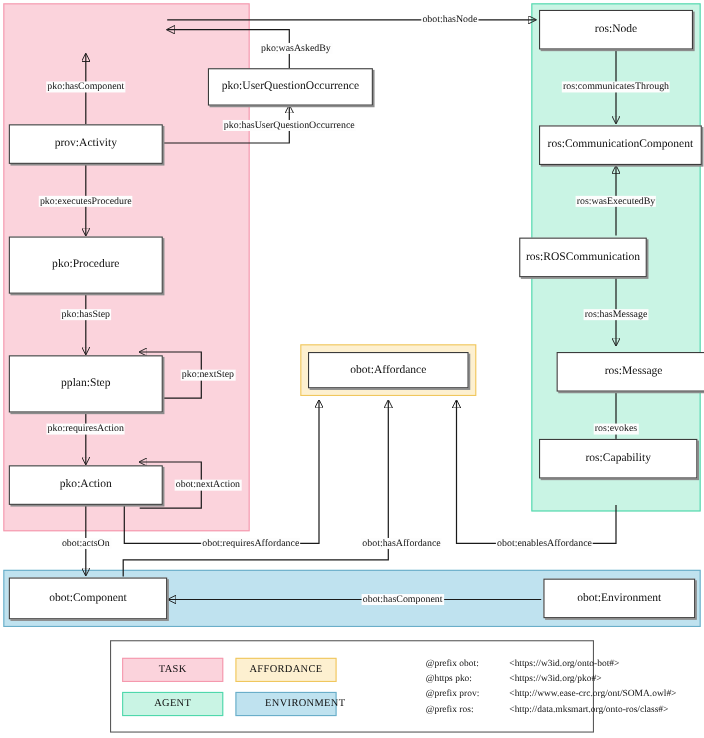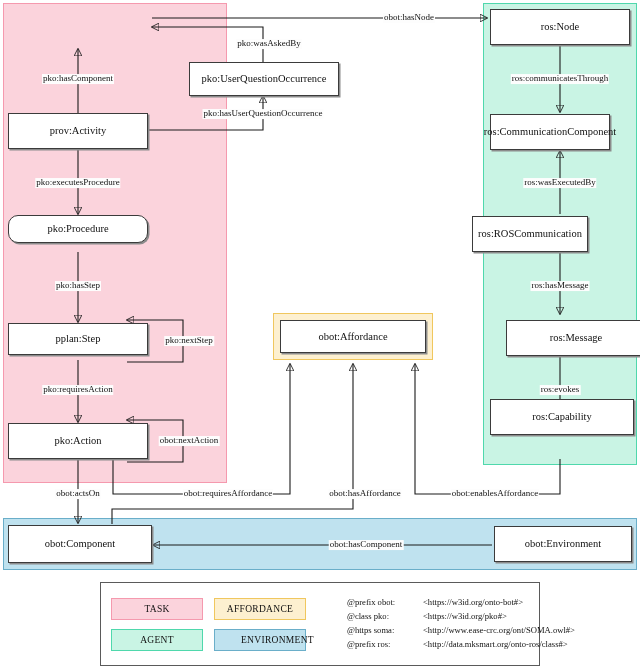--- a/index.html
+++ b/index.html
@@ -109,21 +109,21 @@
   .sw-affordance { background: #fdf0d0; border-color: #f0c75e; }
   .sw-agent      { background: #c9f4e4; border-color: #4fd8ac; }
   .sw-environment{ background: #bfe2ef; border-color: #6aaec9; padding-left: 35px; }
 
   #prefixes {
     margin-left: 20px;
     font-size: 8.6px;
     color: #111111;
     line-height: 1.62;
   }
-  .prefix-row { display: flex; }
+  .prefix-row { display: flex; margin-left: 40px; }
   .prefix-name { width: 76px; }
   .prefix-uri  { white-space: nowrap; }
 </style>
 </head>
 <body>
 
 <div id="canvas">
 
   <div class="panel panel-task" style="left:3px; top:3px; width:224px; height:480px;"></div>
 
@@ -175,31 +175,31 @@
     <line x1="560" y1="356" x2="560" y2="420" marker-end="url(#arrow)"></line>
 
     <line x1="492" y1="545" x2="153" y2="545" marker-end="url(#arrow)"></line>
   </svg>
 
 
   <div class="node" style="left:189px; top:62px; width:150px; height:34px;">pko:UserQuestionOccurrence</div>
 
   <div class="node" style="left:8px; top:113px; width:140px; height:36px;">prov:Activity</div>
 
-  <div class="node" style="left:8px; top:215px; width:140px; height:28px;border-radius:10px;">pko:Procedure</div>
-
-  <div class="node" style="left:8px; top:323px; width:140px; height:32px;">pplan:Step</div>
+  <div class="node" style="left:8px; top:215px; width:140px; height:52px;">pko:Procedure</div>
+
+  <div class="node" style="left:8px; top:323px; width:140px; height:52px;">pplan:Step</div>
 
   <div class="node" style="left:8px; top:423px; width:140px; height:36px;">pko:Action</div>
 
   <div class="node" style="left:280px; top:320px; width:146px; height:33px;">obot:Affordance</div>
 
   <div class="node" style="left:490px; top:9px; width:140px; height:36px;">ros:Node</div>
 
-  <div class="node" style="left:490px; top:114px; width:120px; height:36px;">ros:CommunicationComponent</div>
+  <div class="node" style="left:490px; top:114px; width:148px; height:36px;">ros:CommunicationComponent</div>
 
   <div class="node" style="left:472px; top:216px; width:116px; height:36px;">ros:ROSCommunication</div>
 
   <div class="node" style="left:490px; top:320px; width:140px; height:36px;margin-left:16px;">ros:Message</div>
 
   <div class="node" style="left:490px; top:399px; width:144px; height:36px;">ros:Capability</div>
 
   <div class="node" style="left:8px; top:525px; width:144px; height:38px;">obot:Component</div>
 
   <div class="node" style="left:494px; top:526px; width:138px; height:36px;">obot:Environment</div>
@@ -248,25 +248,25 @@
       <div class="swatch sw-agent">AGENT</div>
       <div class="swatch sw-environment">ENVIRONMENT</div>
     </div>
 
     <div id="prefixes">
       <div class="prefix-row">
         <span class="prefix-name">@prefix obot:</span>
         <span class="prefix-uri">&lt;https://w3id.org/onto-bot#&gt;</span>
       </div>
       <div class="prefix-row">
-        <span class="prefix-name">@class pko:</span>
+        <span class="prefix-name">@https pko:</span>
         <span class="prefix-uri">&lt;https://w3id.org/pko#&gt;</span>
       </div>
       <div class="prefix-row">
-        <span class="prefix-name">@https soma:</span>
+        <span class="prefix-name">@prefix prov:</span>
         <span class="prefix-uri">&lt;http://www.ease-crc.org/ont/SOMA.owl#&gt;</span>
       </div>
       <div class="prefix-row">
         <span class="prefix-name">@prefix ros:</span>
         <span class="prefix-uri">&lt;http://data.mksmart.org/onto-ros/class#&gt;</span>
       </div>
     </div>
 
   </div>
 

